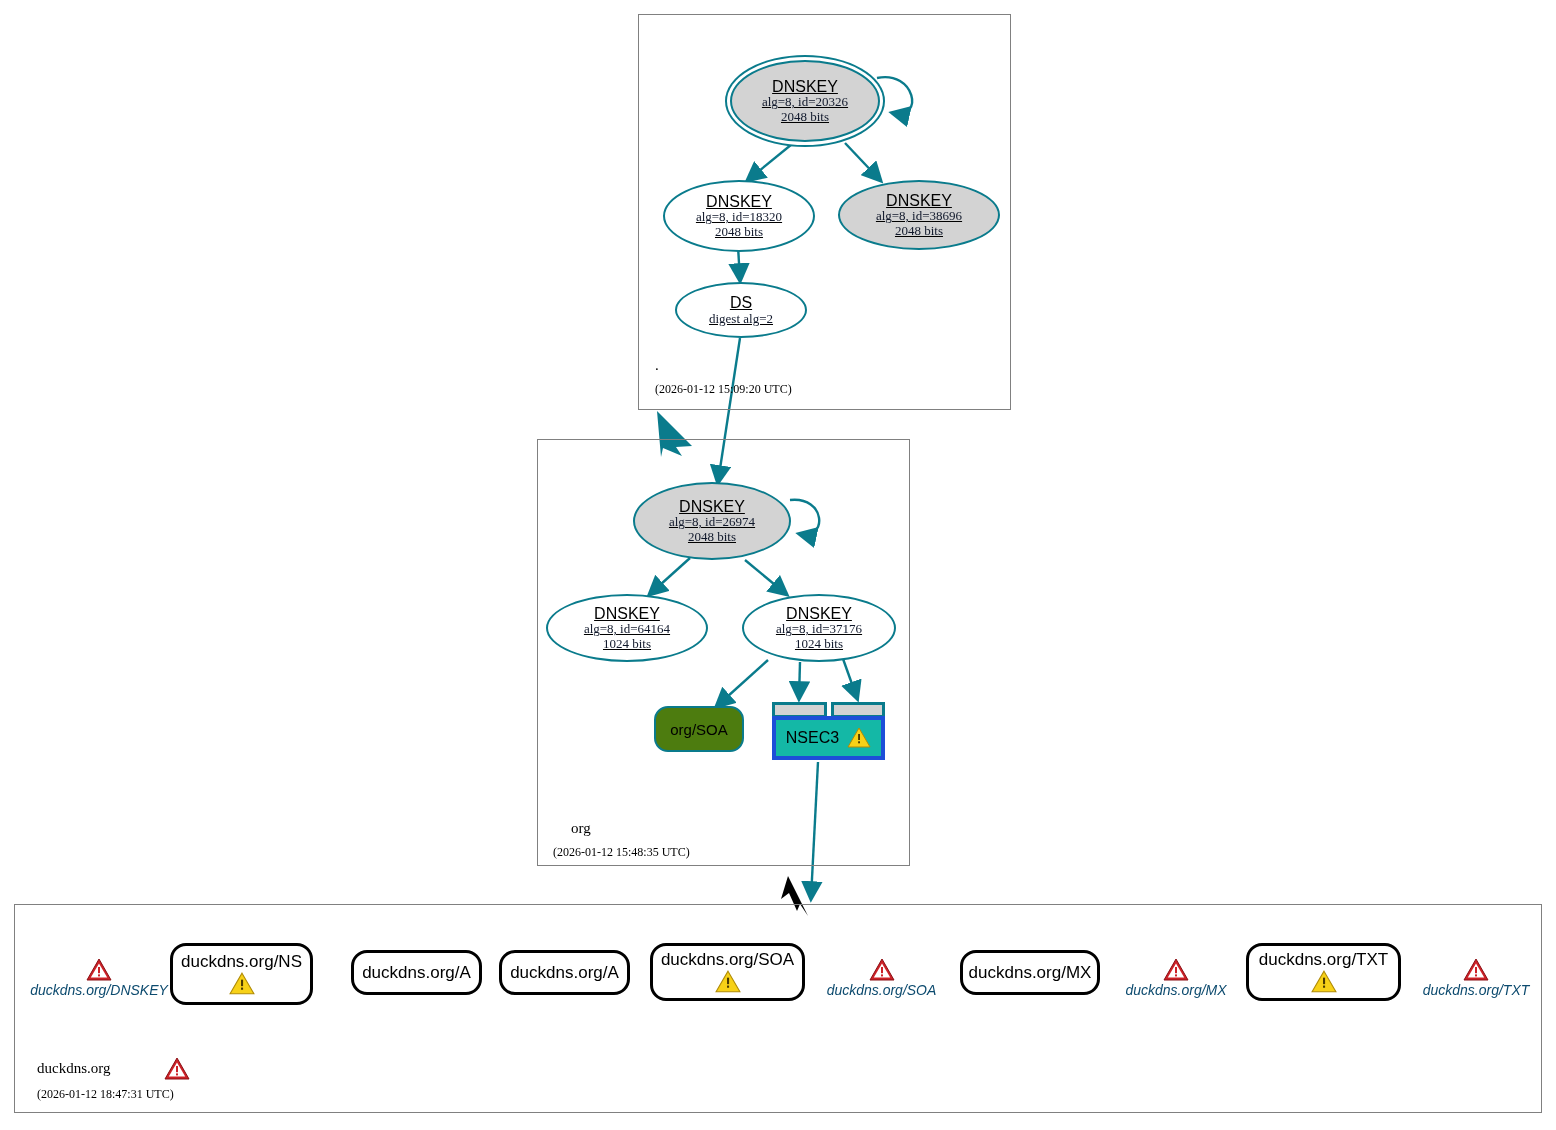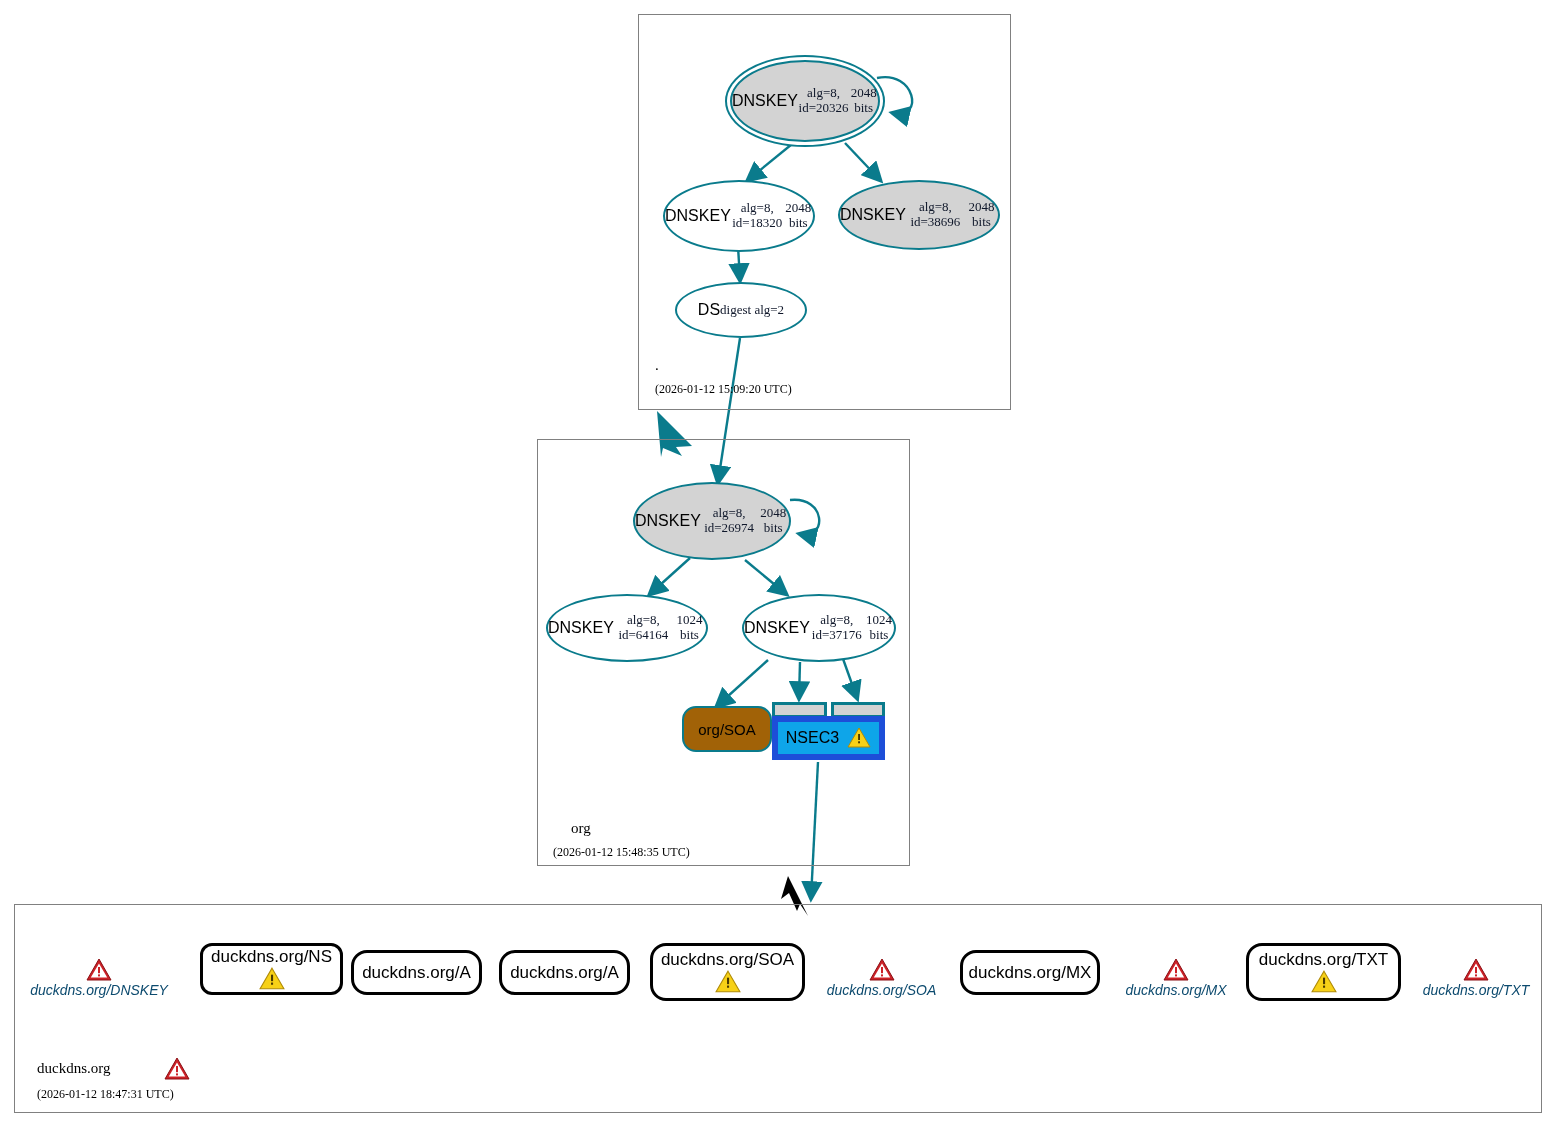--- a/index.html
+++ b/index.html
@@ -35,25 +35,26 @@
   .zone-name {
     font-size: 15px;
   }
   .zone-time {
     font-size: 12px;
   }
   .node {
     position: absolute;
     box-sizing: border-box;
     display: flex;
-    flex-direction: row;
+    flex-direction: column;
     align-items: center;
     justify-content: center;
     text-align: center;
     line-height: 1.12;
+    text-decoration: underline;
   }
   .ellipse {
     border: 2px solid #0a7b8c;
     border-radius: 50%;
   }
   .ellipse.dbl {
     box-shadow: 0 0 0 3px #ffffff, 0 0 0 5px #0a7b8c;
   }
   .fill-gray { background: #d3d3d3; }
   .fill-white { background: #ffffff; }
@@ -65,28 +66,27 @@
   .n-sub {
     font-family: "Liberation Serif", serif;
     font-size: 13px;
     color: #0f172a;
   }
   .rrset {
     position: absolute;
     box-sizing: border-box;
     border: 2px solid #0a7b8c;
     border-radius: 14px;
-    background: #a16207;
+    background: #4d7c0f;
     display: flex;
     align-items: center;
     justify-content: center;
     font-family: "Liberation Sans", sans-serif;
     font-size: 15px;
     color: #000;
-    margin-left: 28px;
   }
   .nsec3-wrap { position: absolute; }
   .nsec3-tabs {
     position: absolute;
     left: 0; top: 0;
     width: 100%;
     height: 16px;
     display: flex;
     gap: 4px;
   }
@@ -94,22 +94,22 @@
     flex: 1;
     background: #d3d3d3;
     border: 3px solid #0a7b8c;
     box-sizing: border-box;
   }
   .nsec3-body {
     position: absolute;
     left: 0; top: 14px;
     width: 100%;
     height: 44px;
-    background: #0ea5e9;
-    border: 6px solid #1d4ed8;
+    background: #14b8a6;
+    border: 4px solid #1d4ed8;
     box-sizing: border-box;
     display: flex;
     align-items: center;
     justify-content: center;
     gap: 8px;
     font-family: "Liberation Sans", sans-serif;
     font-size: 16px;
     color: #000;
   }
   .leaf {
@@ -297,21 +297,21 @@
       <span>
         <svg class="tri" width="26" height="24" viewBox="0 0 26 24">
           <path d="M13 1 L25 22 L1 22 z" fill="#cc2127" stroke="#8b0f14" stroke-width="1"></path>
           <path d="M13 5.5 L21.2 19.6 L4.8 19.6 z" fill="#ffffff"></path>
           <rect x="12" y="9" width="2" height="6.2" fill="#cc2127"></rect>
           <rect x="12" y="16.4" width="2" height="2" fill="#cc2127"></rect>
         </svg>
       </span>
       <span class="lbl">duckdns.org/DNSKEY</span>
     </div>
-    <div class="leaf" style="left: 200px; top: 943px; width: 143px; height: 52px; border-radius: 12px;">
+    <div class="leaf" style="left: 170px; top: 943px; width: 143px; height: 62px;">
       <span class="lbl">duckdns.org/NS</span>
       <span style="margin-top:2px">
         <svg class="tri" width="26" height="24" viewBox="0 0 24 22">
           <path d="M12 1 L23 20 L1 20 z" fill="#f7d117" stroke="#b08b06" stroke-width="1"></path>
           <rect x="11.1" y="7" width="1.9" height="6" fill="#4a3a00"></rect>
           <rect x="11.1" y="14.3" width="1.9" height="2" fill="#4a3a00"></rect>
         </svg>
       </span>
     </div>
     <div class="leaf" style="left: 351px; top: 950px; width: 131px; height: 45px;">

